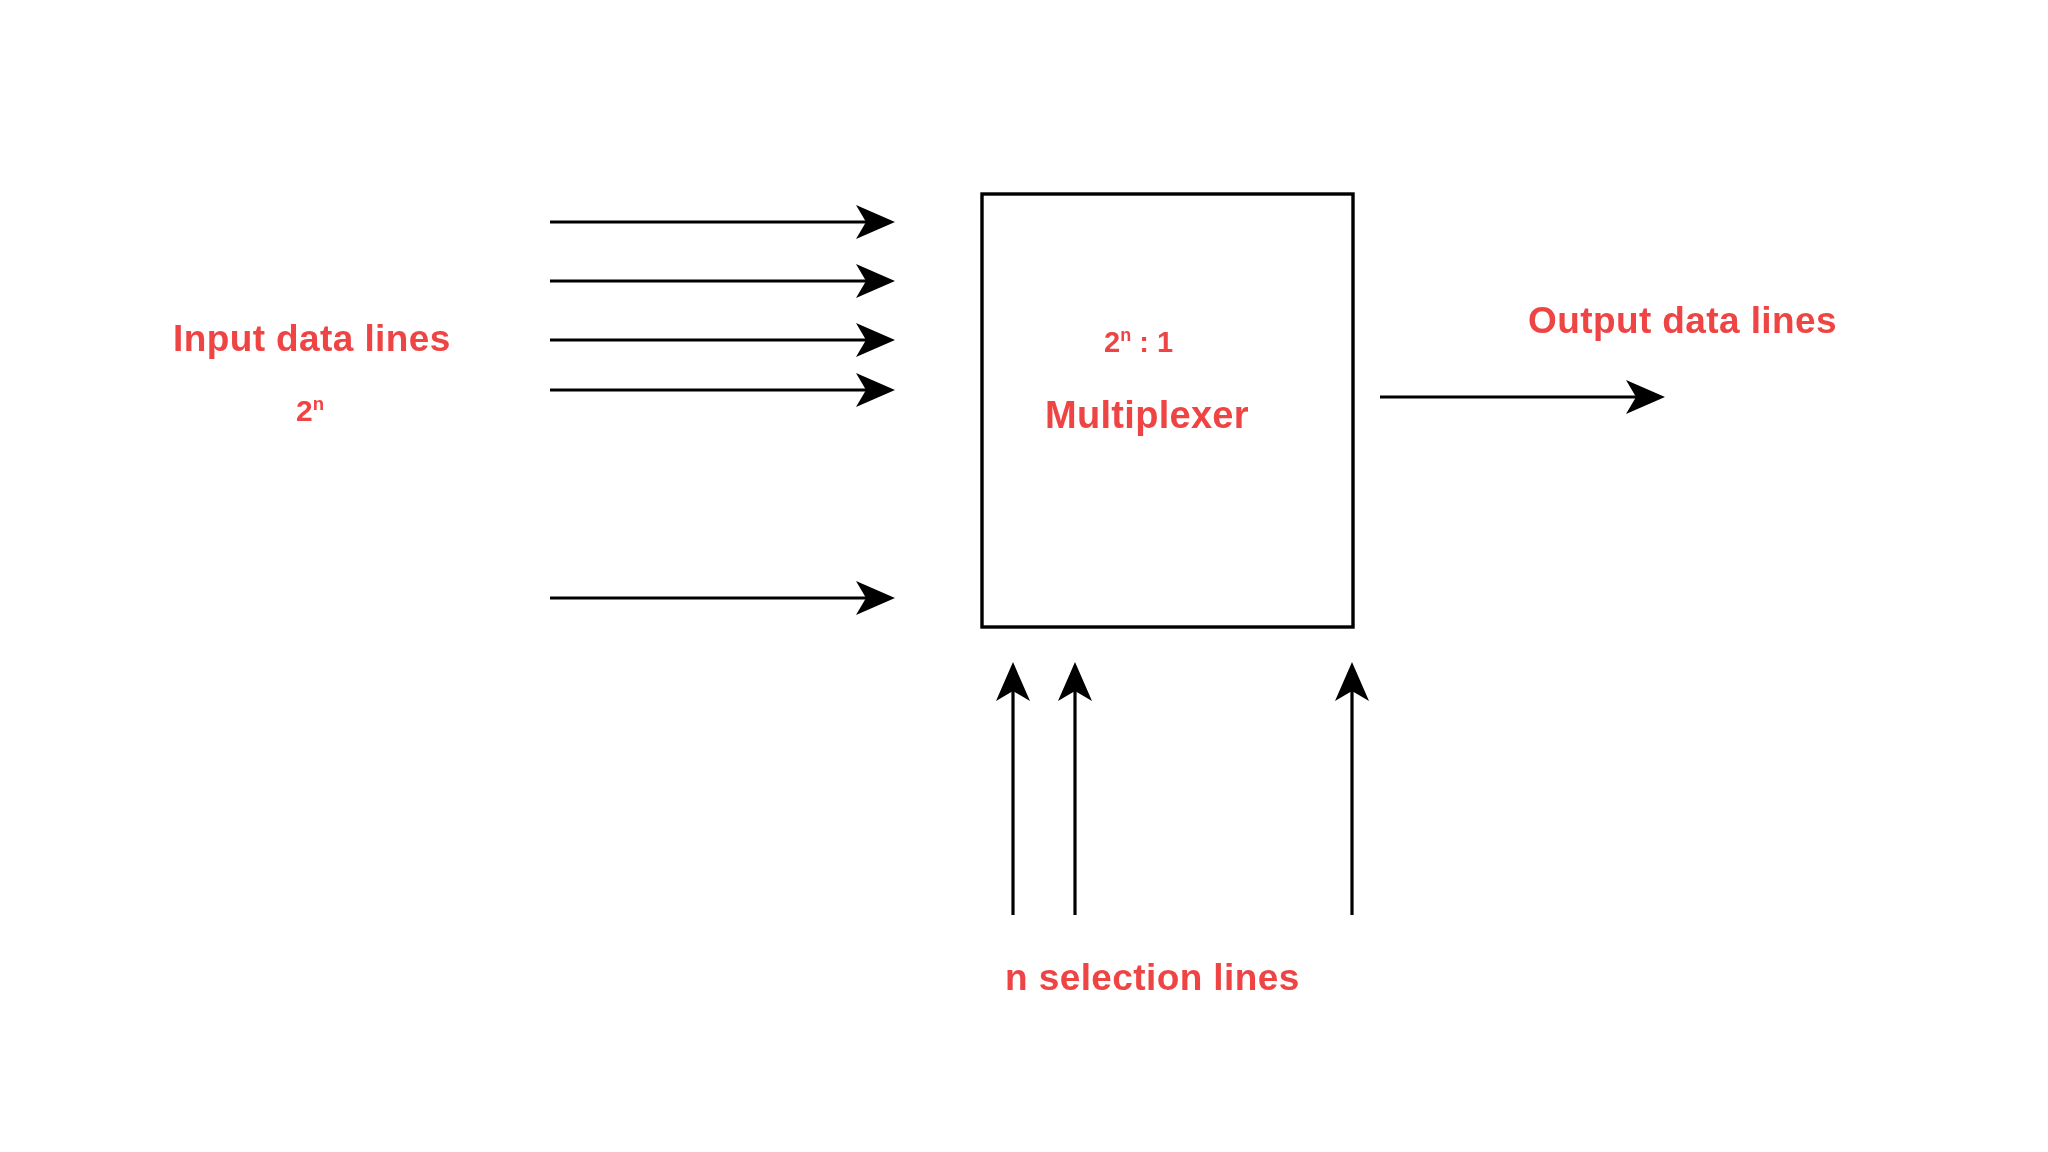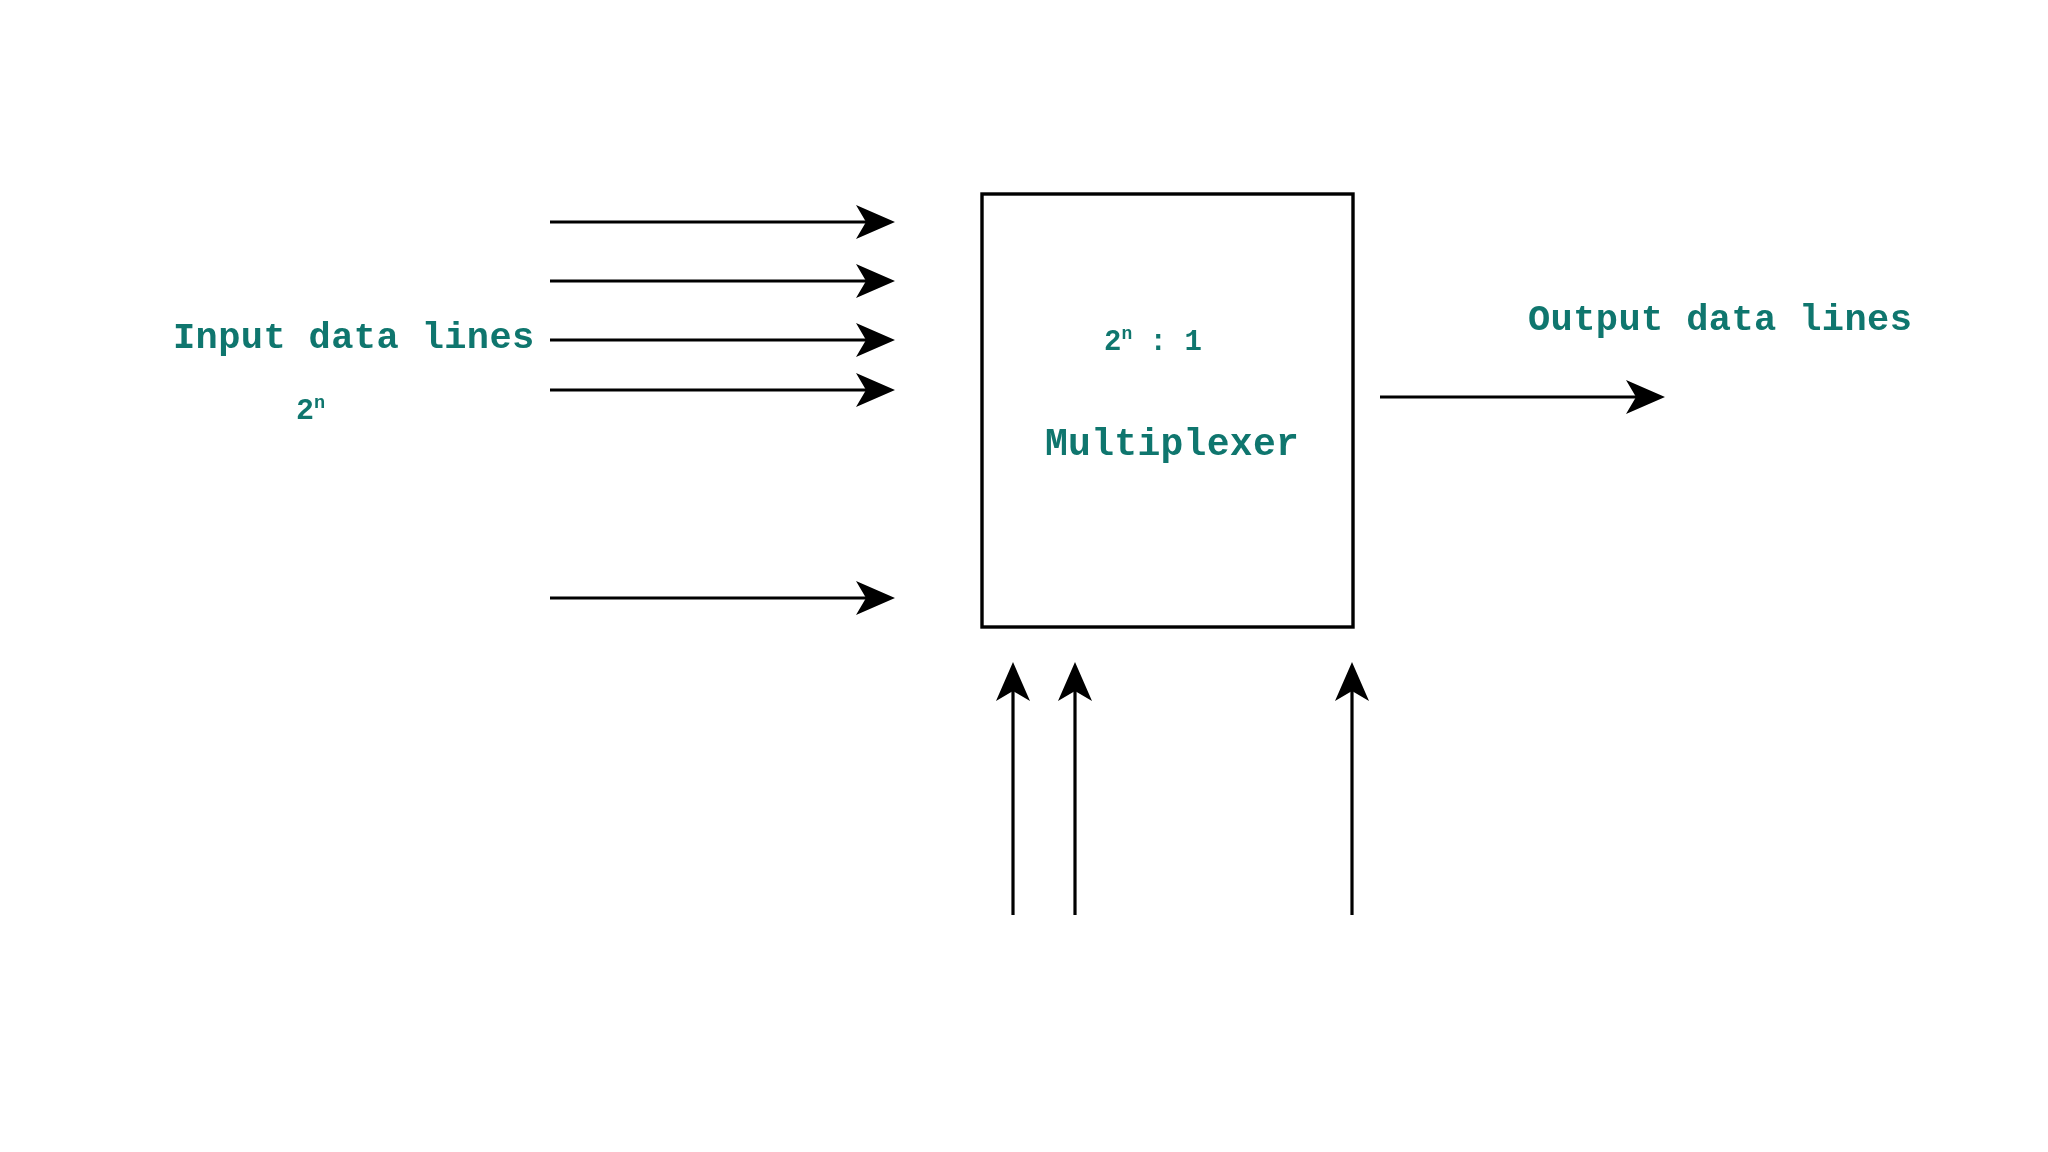--- a/index.html
+++ b/index.html
@@ -18,22 +18,22 @@
   }
   #diagram-svg {
     position: absolute;
     top: 0;
     left: 0;
     width: 2048px;
     height: 1152px;
   }
   .label {
     position: absolute;
-    color: #0f766e;
-    font-family: Liberation Mono, monospace;
+    color: #ef4444;
+    font-family: Liberation Sans, sans-serif;
     font-weight: bold;
     white-space: nowrap;
     line-height: 1;
   }
   #label-input-data-lines {
     left: 173px;
     top: 320px;
     font-size: 37px;
     letter-spacing: 0.4px;
   }
@@ -46,21 +46,20 @@
     left: 1104px;
     top: 328px;
     font-size: 29px;
     font-weight: bold;
   }
   #label-mux-name {
     left: 1045px;
     top: 396px;
     font-size: 38px;
     letter-spacing: 0.3px;
-    margin-top: 30px;
   }
   #label-output-data-lines {
     left: 1528px;
     top: 302px;
     font-size: 37px;
     letter-spacing: 0.4px;
     text-align: center;
   }
   #label-selection-lines {
     left: 1005px;
@@ -131,14 +130,15 @@
   <div class="label" id="label-input-data-lines">Input data lines</div>
 
   <div class="label" id="label-input-count"><span>2</span><span class="sup">n</span></div>
 
   <div class="label" id="label-mux-ratio"><span>2</span><span class="sup">n</span><span> : 1</span></div>
 
   <div class="label" id="label-mux-name">Multiplexer</div>
 
   <div class="label" id="label-output-data-lines">Output data lines</div>
 
+  <div class="label" id="label-selection-lines">n selection lines</div>
 
 </div>
 
 </body></html>

